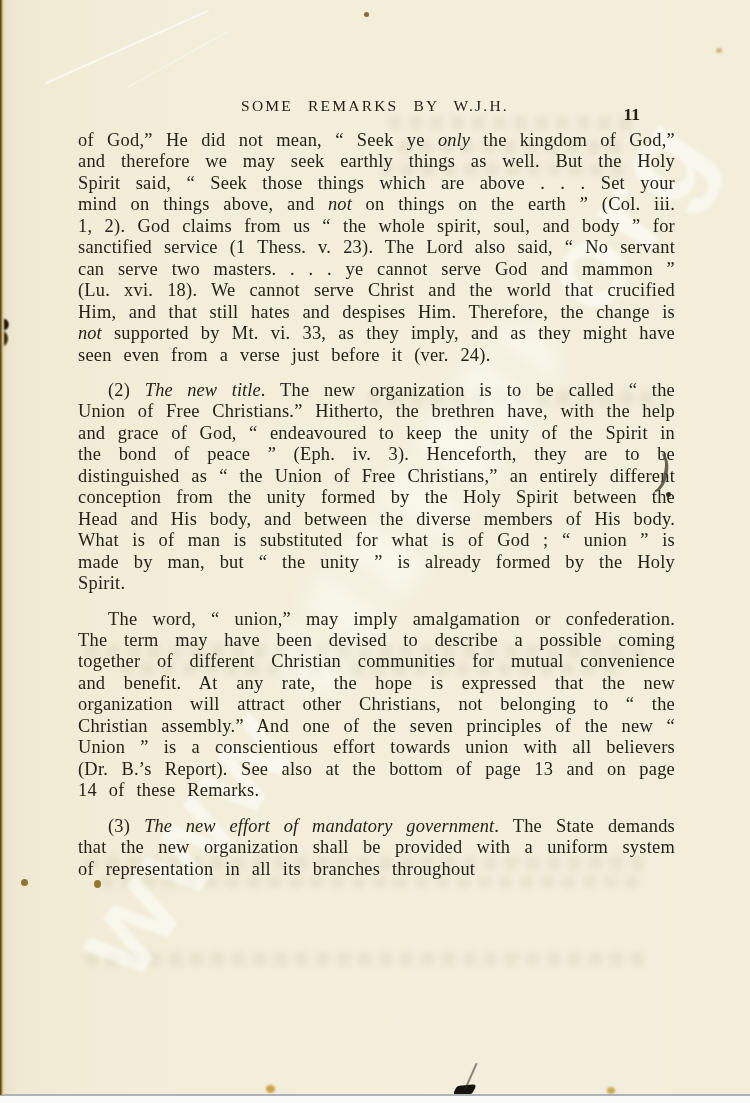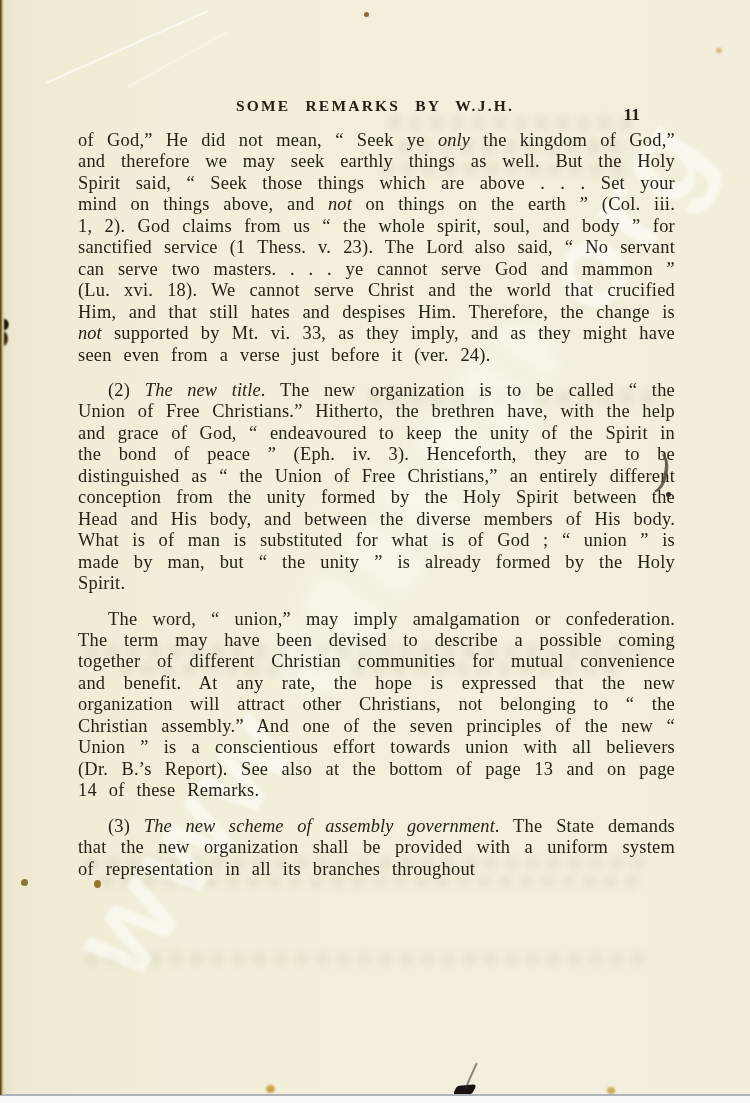--- a/index.html
+++ b/index.html
@@ -83,21 +83,21 @@
       rgba(255,255,255,0.42) 0 46px, rgba(255,255,255,0) 46px 66px);
     filter: blur(9px);
     border-radius: 40px;
   }
 
   
   .running-header {
     position: absolute;
     left: 78px; right: 78px; top: 97px;
     text-align: center;
-    font-weight: 700;
+    font-weight: 400;
     font-size: 15.5px;
     letter-spacing: 2.2px;
     word-spacing: 9px;
     color: #262018;
     z-index: 3;
   }
   .page-number {
     position: absolute;
     top: 104px; right: 110px;
     font-weight: 700;
@@ -198,21 +198,21 @@
     <span class="wm-text">org</span>
   </div>
 
   <div class="running-header">SOME REMARKS BY W.J.H.</div>
   <div class="page-number">11</div>
 
   <main class="body-text">
     <p><span>of God,” He did not mean, “ Seek ye </span><i>only</i><span> the kingdom of God,” and therefore we may seek earthly things as well. But the Holy Spirit said, “ Seek those things which are above . . . Set your mind on things above, and </span><i>not</i><span> on things on the earth ” (Col. iii. 1, 2). God claims from us “ the whole spirit, soul, and body ” for sanctified service (1 Thess. v. 23). The Lord also said, “ No servant can serve two masters. . . . ye cannot serve God and mammon ” (Lu. xvi. 18). We cannot serve Christ and the world that crucified Him, and that still hates and despises Him. Therefore, the change is </span><i>not</i><span> supported by Mt. vi. 33, as they imply, and as they might have seen even from a verse just before it (ver. 24).</span></p>
     <p class="indent"><span>(2) </span><i>The new title</i><span>. The new organization is to be called “ the Union of Free Christians.” Hitherto, the brethren have, with the help and grace of God, “ endeavoured to keep the unity of the Spirit in the bond of peace ” (Eph. iv. 3). Henceforth, they are to be distinguished as “ the Union of Free Christians,” an entirely different conception from the unity formed by the Holy Spirit between the Head and His body, and between the diverse members of His body. What is of man is substituted for what is of God ; “ union ” is made by man, but “ the unity ” is already formed by the Holy Spirit.</span></p>
     <p class="indent"><span>The word, “ union,” may imply amalgamation or confederation. The term may have been devised to describe a possible coming together of different Christian communities for mutual convenience and benefit. At any rate, the hope is expressed that the new organization will attract other Christians, not belonging to “ the Christian assembly.” And one of the seven principles of the new “ Union ” is a conscientious effort towards union with all believers (Dr. B.’s Report). See also at the bottom of page 13 and on page 14 of these Remarks.</span></p>
-    <p class="indent"><span>(3) </span><i>The new scheme of assembly government</i><span>. The State demands that the new organization shall be provided with a uniform system of representation in all its branches throughout</span></p>
+    <p class="indent"><span>(3) </span><i>The new effort of mandatory government</i><span>. The State demands that the new organization shall be provided with a uniform system of representation in all its branches throughout</span></p>
   </main>
 
   <div class="margin-mark">)</div>
   <div class="margin-dot"></div>
 
   <div class="spot spot-left-blob"></div>
   <div class="spot spot-olive-1"></div>
   <div class="spot spot-olive-2"></div>
   <div class="spot spot-top-speck"></div>
   <div class="spot spot-top-right"></div>

